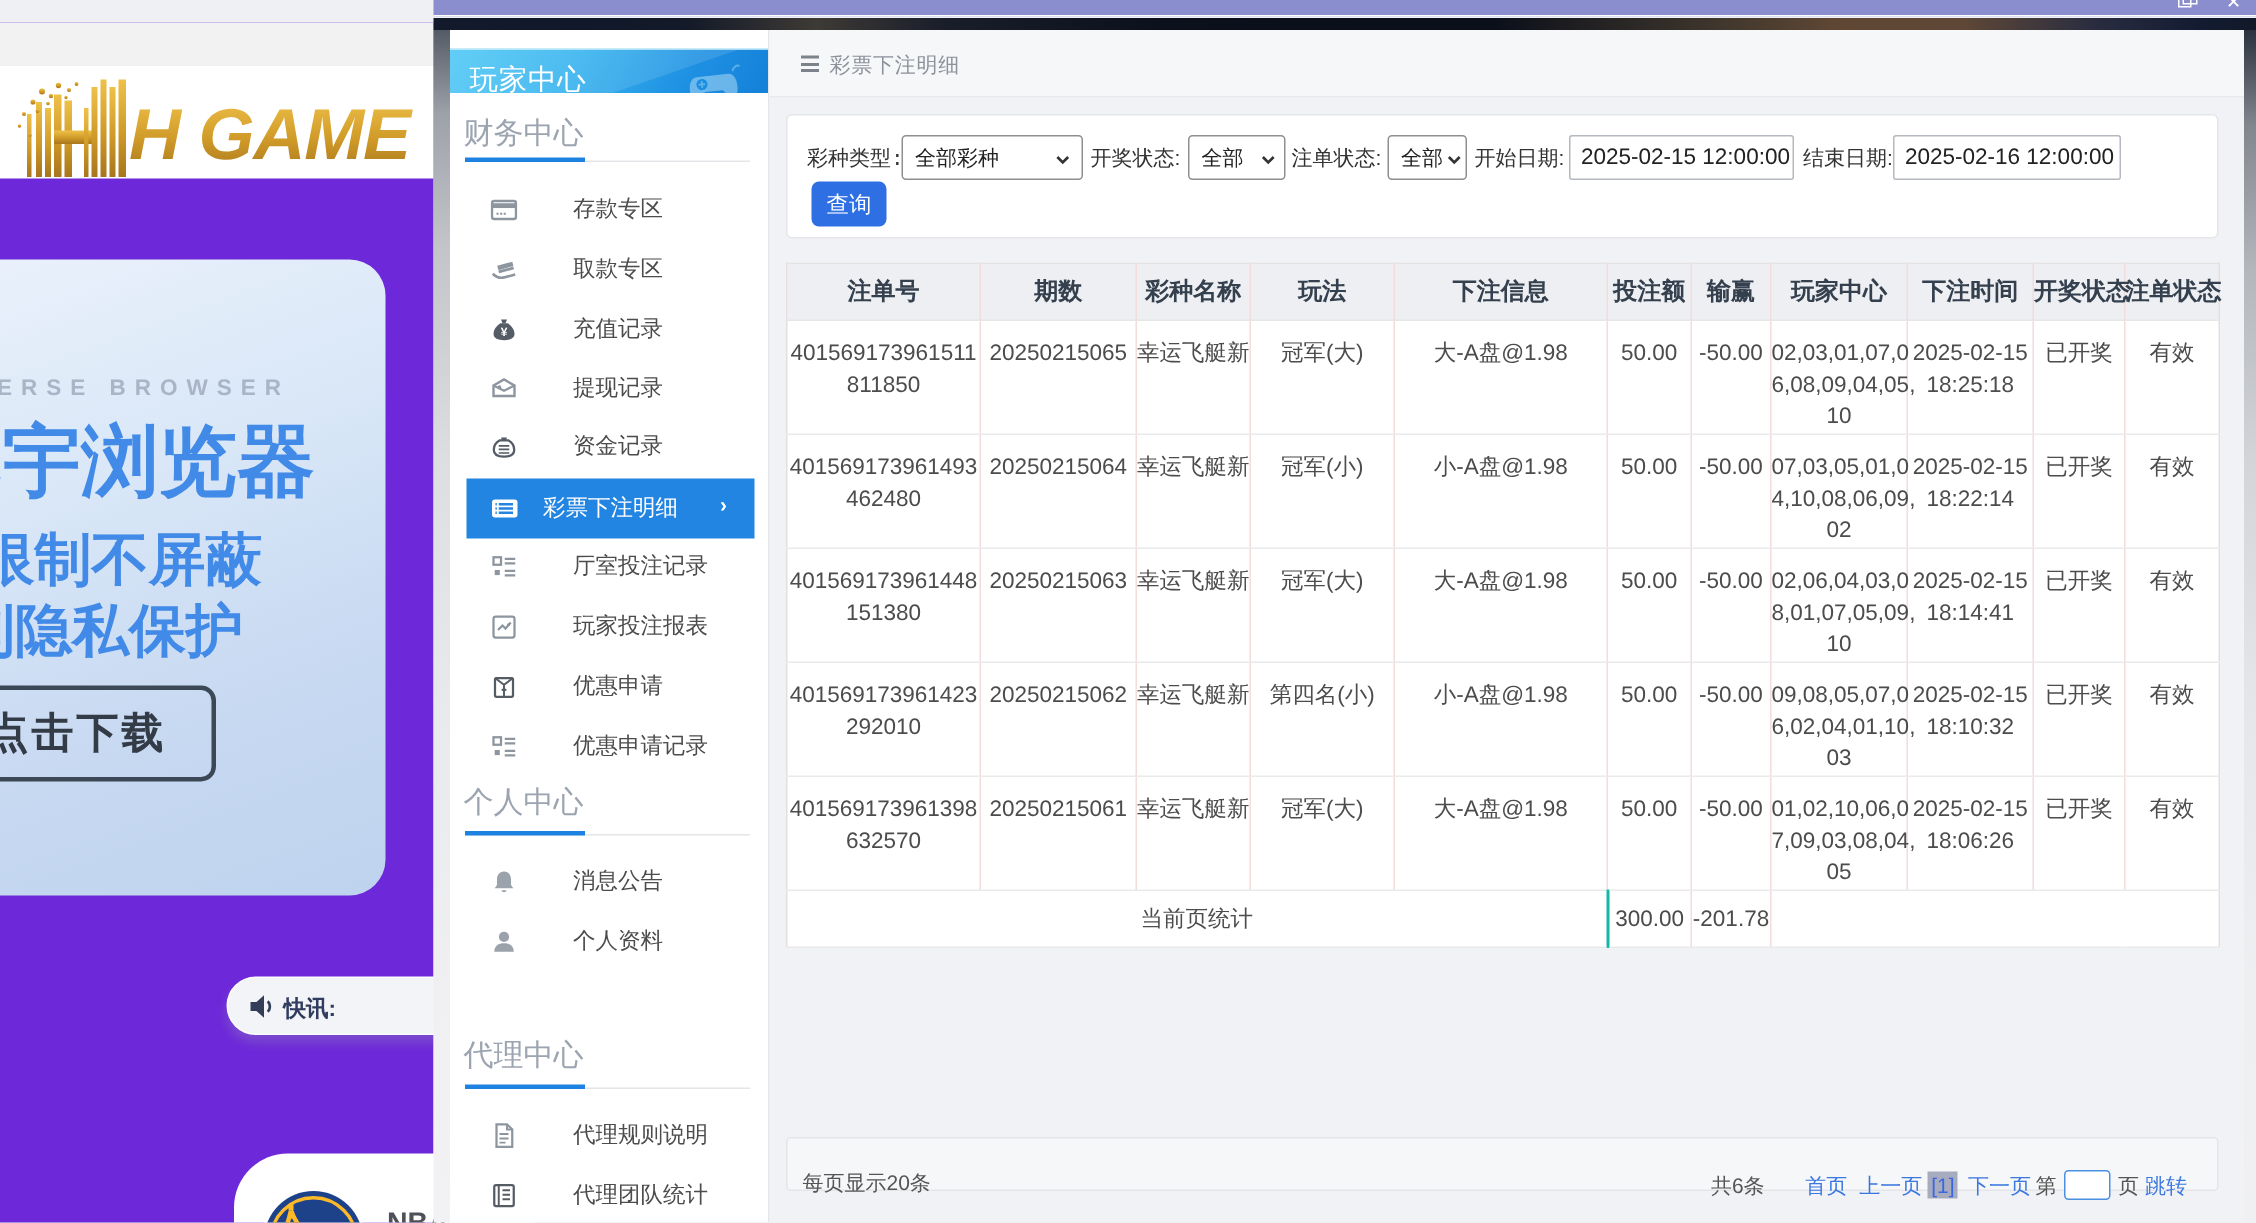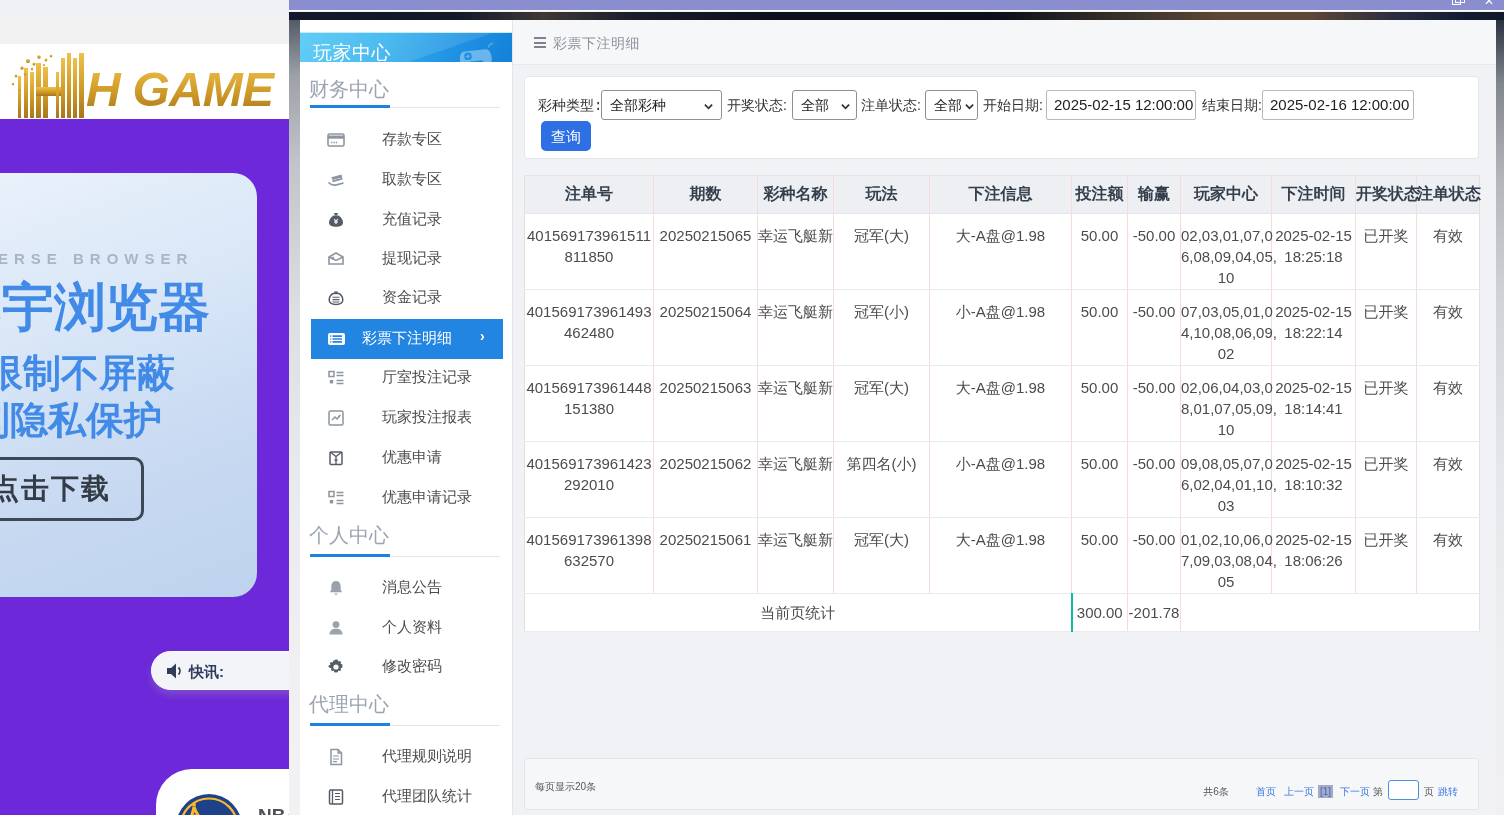--- a/index.html
+++ b/index.html
@@ -86,22 +86,22 @@
   #tablewrap { position:absolute; left:11px; top:155px; width:955px; }
   table { border-collapse:collapse; table-layout:fixed; width:955px; background:#fff; }
   th { background:#edeff2; font-size:16px; font-weight:bold; color:#35404f; height:38px; white-space:nowrap; overflow:visible;
     border-right:1px solid #f2dcdc; border-bottom:1px solid #e6e6e6; border-top:1px solid #e3e3e3; padding:0; }
   td { font-size:15px; color:#4c4c4c; text-align:center; vertical-align:top; padding-top:11px; line-height:21px;
     border-right:1px solid #f2dcdc; border-bottom:1px solid #eaeaea; height:76px; white-space:nowrap; }
   tr.stat td { height:38px; vertical-align:middle; padding-top:0; }
   th:first-child, td:first-child { border-left:1px solid #e6dede; }
   #tablewrap .lastcol { border-right:1px solid #e6dede; }
 
-  #pager { position:absolute; left:11px; top:738px; width:955px; height:52px; background:#f6f7f9;
-    border:1px solid #e3e5e9; border-radius:3px; font-size:10px; color:#555; }
+  #pager { position:absolute; left:11px; top:738px; width:955px; height:36px; background:#f6f7f9;
+    border:1px solid #e3e5e9; border-radius:3px; font-size:14px; color:#555; }
   #pager .lft { position:absolute; left:10px; top:21px; }
   #pager .rgt { position:absolute; right:20px; top:21px; }
   #pager .rgt .g9{margin-left:27px;} #pager .rgt .g8{margin-left:8px;} #pager .rgt .g7{margin-left:7px;} #pager .rgt .g5{margin-left:5px;} #pager .rgt .g4{margin-left:4px;} #pager .rgt .g3{margin-left:3px;}
   #pager .blue { color:#3a77e0; }
   #pager .cur { background:#a7abbe; color:#3a66e0; padding:1px 2px; }
   #pager .gobox { display:inline-block; width:31px; height:20px; border:1px solid #4a90e2; border-radius:3px;
     background:#fff; vertical-align:-5px; margin-left:9px; }
 </style>
 </head>
 <body>
@@ -303,27 +303,20 @@
           </svg></span>
         <span class="tx">消息公告</span>
       </div>
     <div class="mitem" style="top:588px;">
         <span class="ic" id="ic12"><svg width="18" height="18" viewBox="0 0 18 18">
             <circle cx="9" cy="5.6" r="3.4" fill="#9aa2ac"></circle>
             <path d="M2.5 15.5 C2.5 11.5 5.4 9.8 9 9.8 C12.6 9.8 15.5 11.5 15.5 15.5z" fill="#9aa2ac"></path>
           </svg></span>
         <span class="tx">个人资料</span>
       </div>
-    <div class="mitem" style="top:627px;">
-        <span class="ic" id="ic13"><svg width="18" height="18" viewBox="0 0 18 18">
-            <path d="M9 1.5 l1.7.3.6 1.7 1.6-.6 1.2 1.2-.6 1.6 1.7.6.3 1.7-.3 1.7-1.7.6.6 1.6-1.2 1.2-1.6-.6-.6 1.7-1.7.3-1.7-.3-.6-1.7-1.6.6-1.2-1.2.6-1.6-1.7-.6L1.5 9l.3-1.7 1.7-.6-.6-1.6 1.2-1.2 1.6.6.6-1.7z" fill="#565c66"></path>
-            <circle cx="9" cy="9" r="2.6" fill="#fff"></circle>
-          </svg></span>
-        <span class="tx">修改密码</span>
-      </div>
 
     <div class="sect" style="top:673px;">代理中心</div>
     <div class="sline" style="top:705px;"></div>
     <div class="mitem" style="top:717px;">
         <span class="ic" id="ic14"><svg width="18" height="18" viewBox="0 0 18 18">
             <path d="M4 1.5 h7 l3.5 3.5 v11.5 h-10.5z" fill="none" stroke="#8d959f" stroke-width="1.5"></path>
             <path d="M11 1.5 v3.5 h3.5" fill="none" stroke="#8d959f" stroke-width="1.3"></path>
             <path d="M6 8h6M6 11h6M6 13.7h4" stroke="#8d959f" stroke-width="1.2"></path>
           </svg></span>
         <span class="tx">代理规则说明</span>

